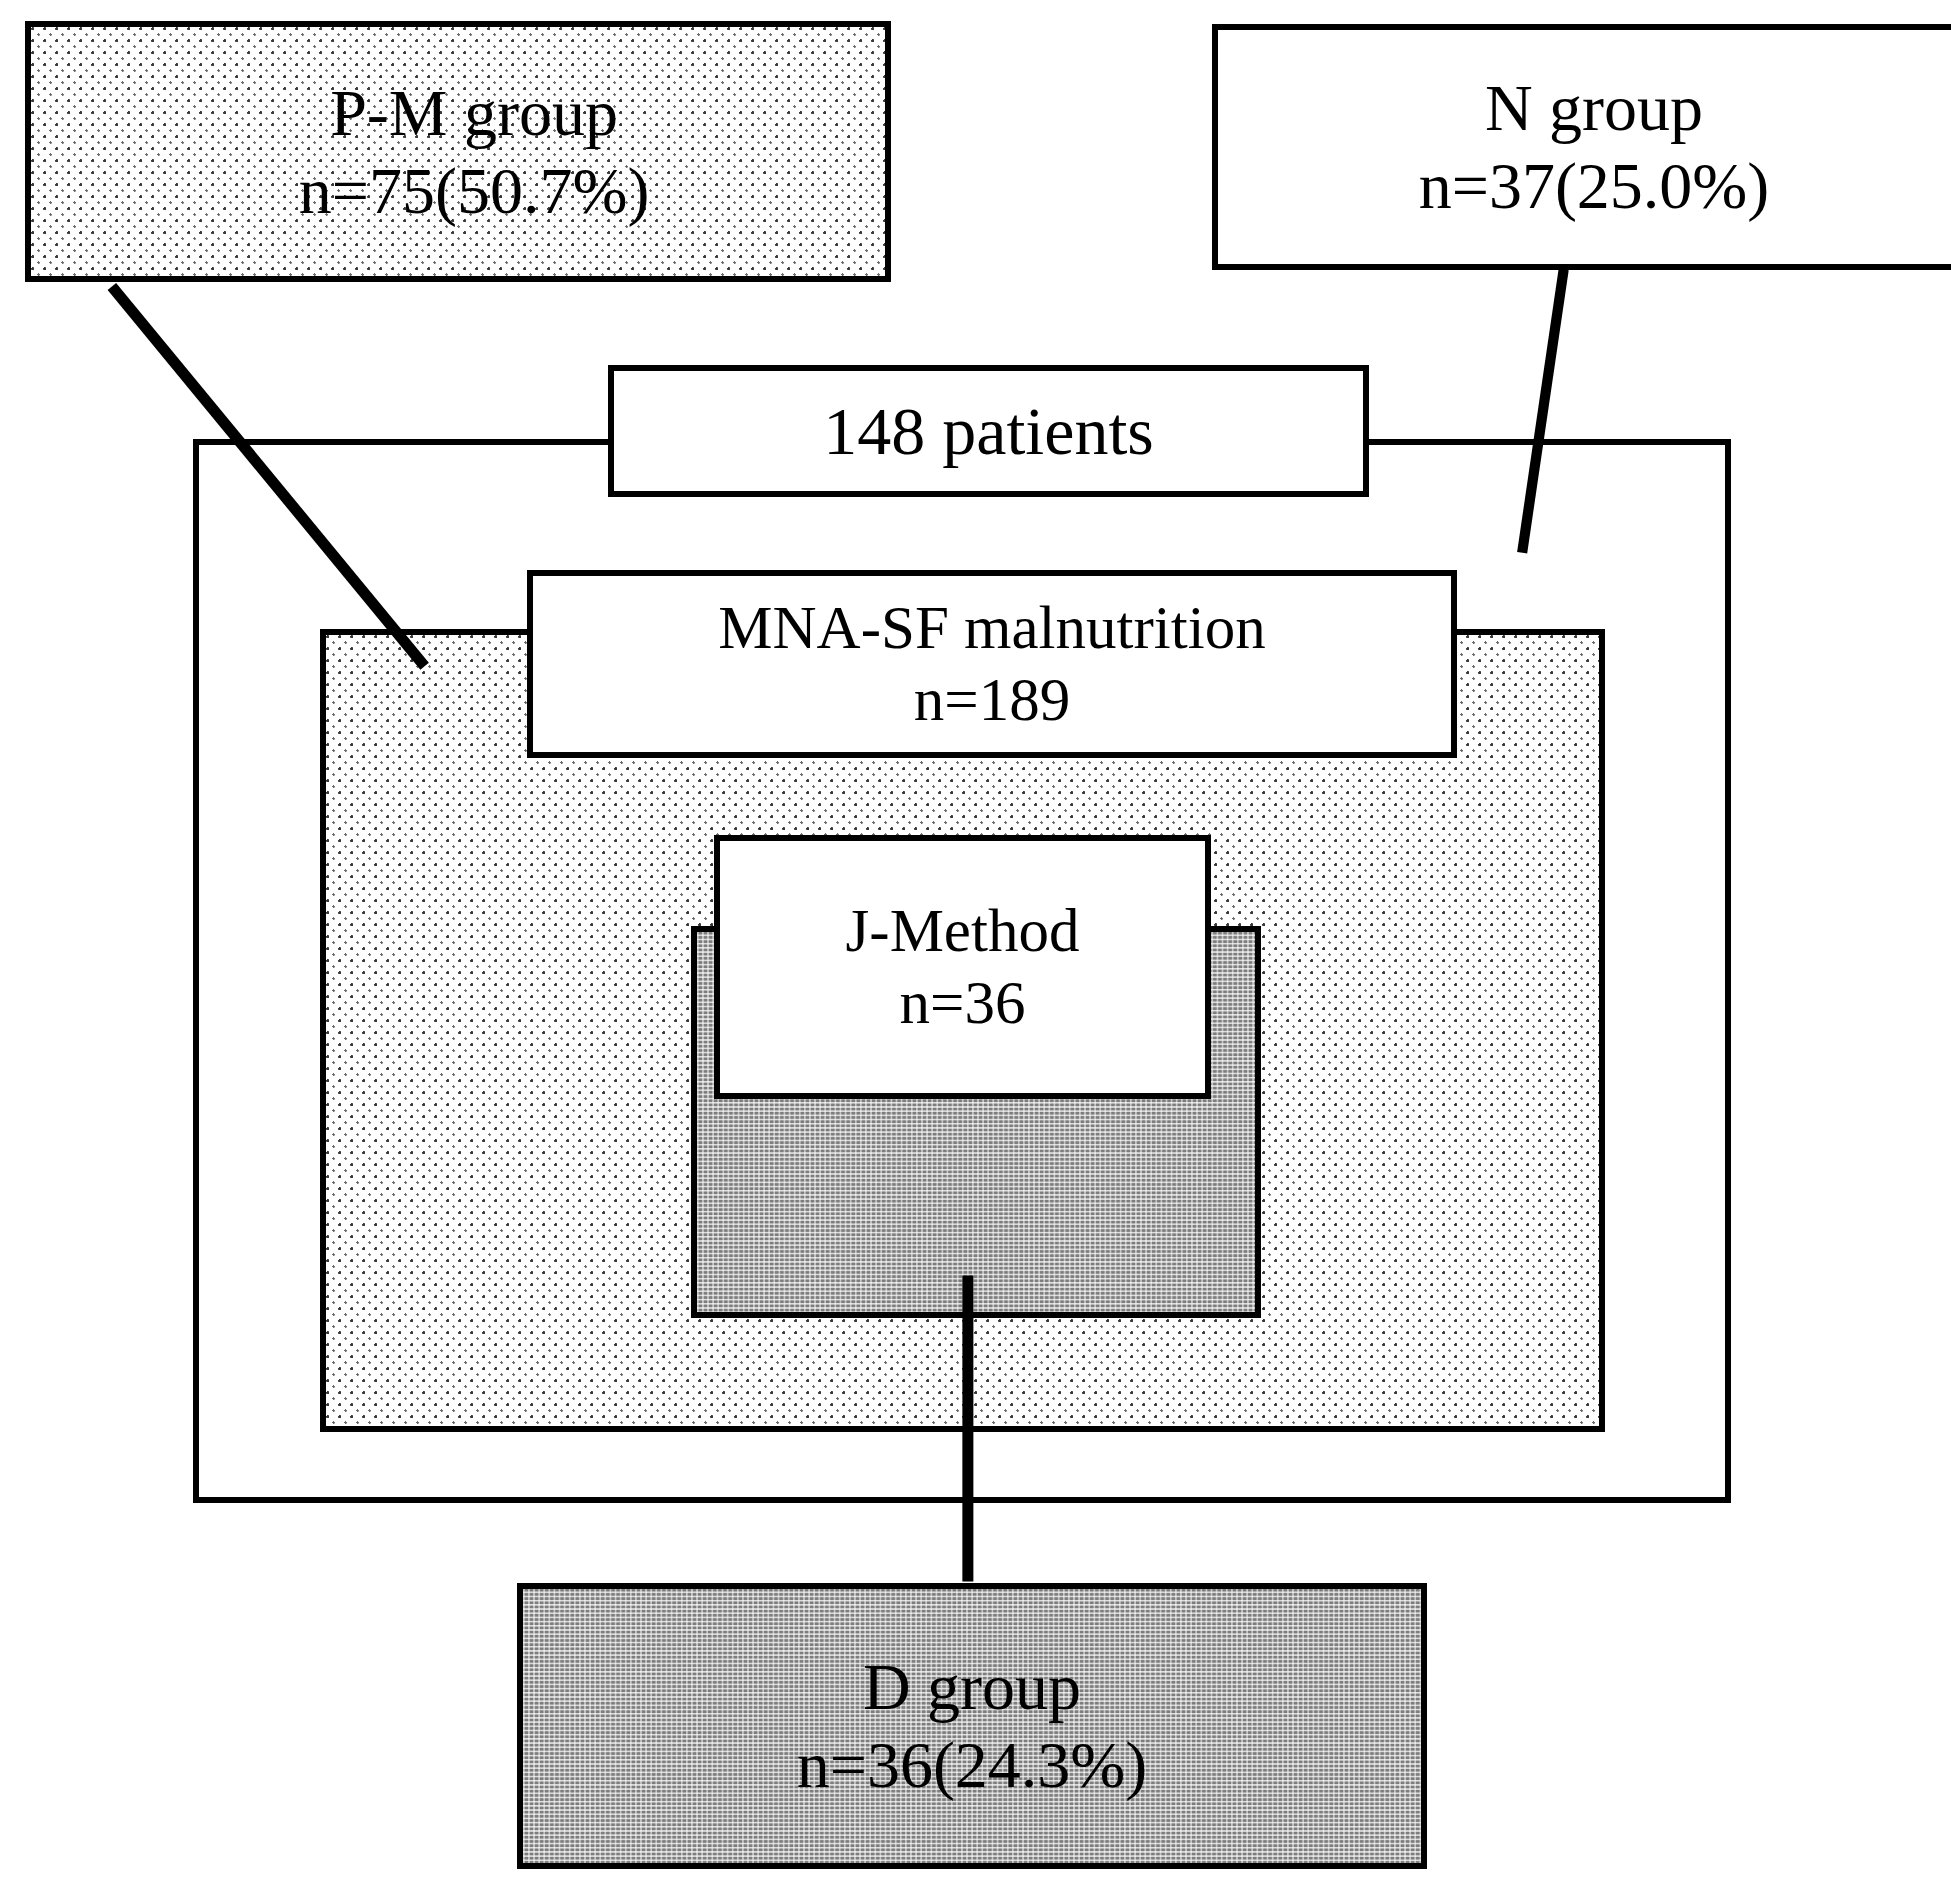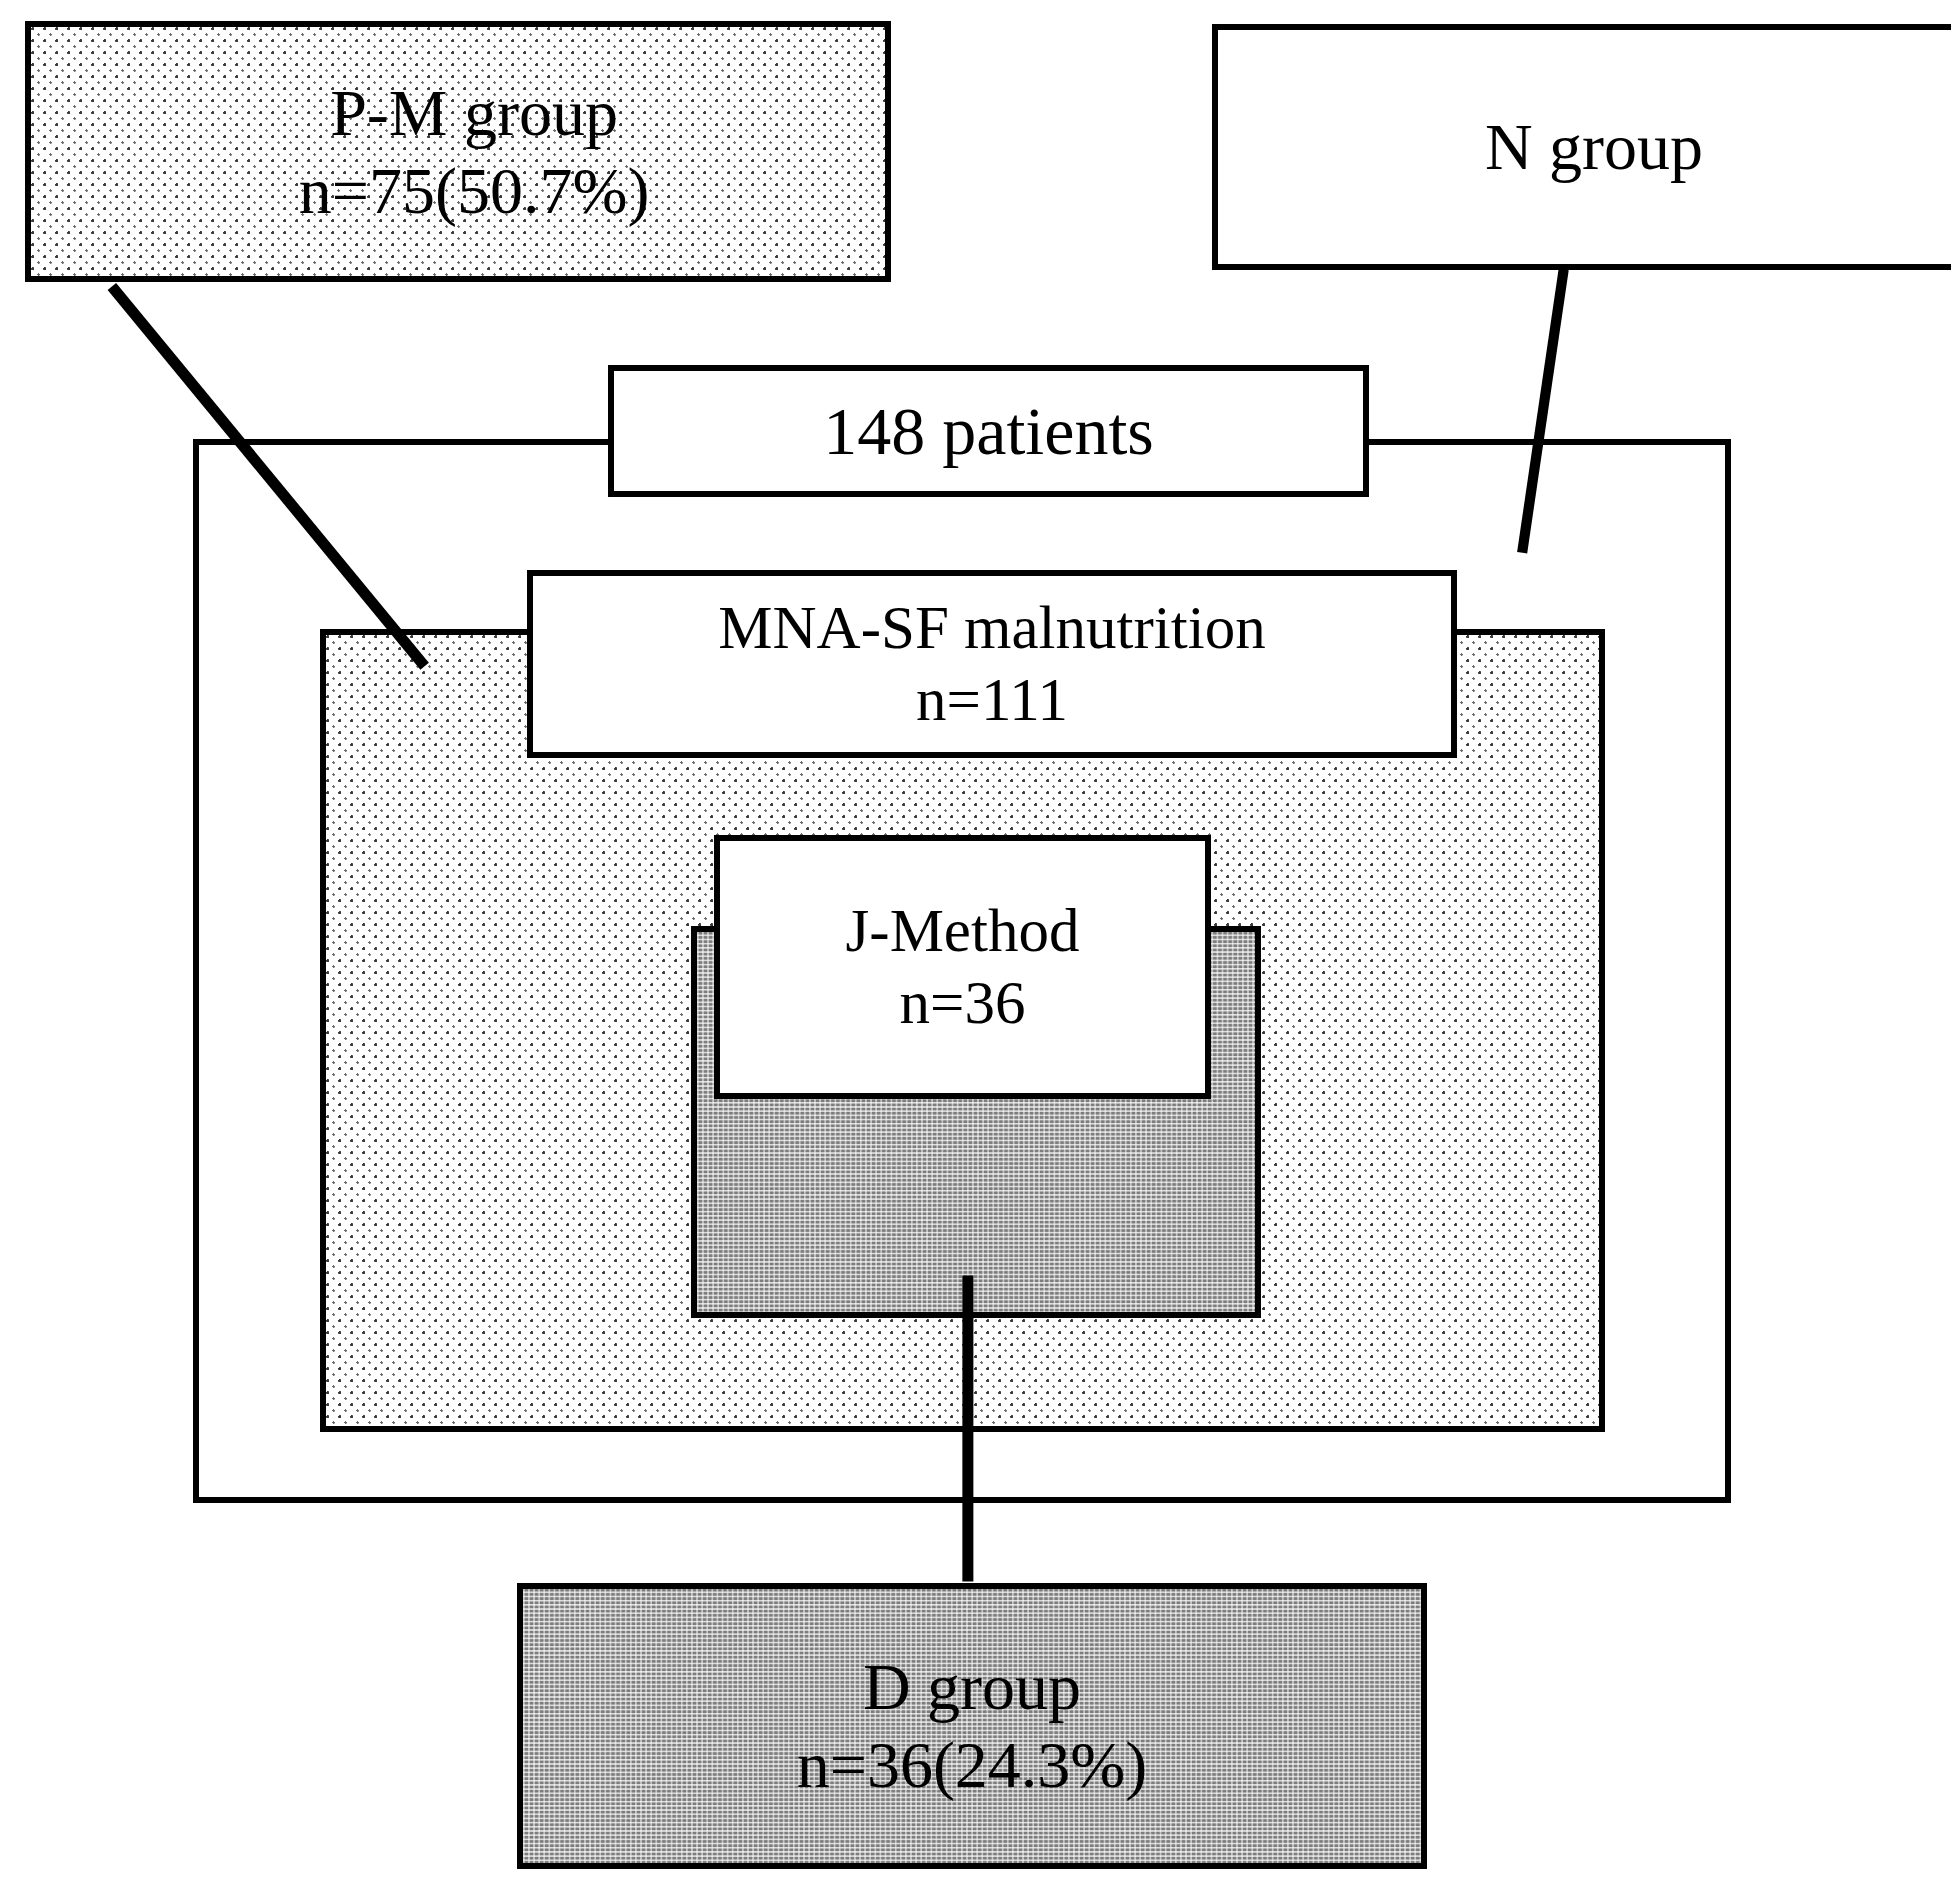--- a/index.html
+++ b/index.html
@@ -100,29 +100,30 @@
     <line x1="1142" y1="1505" x2="1142" y2="1866" stroke="#000000" stroke-width="13" stroke-linecap="butt"></line>
   </svg>
 
   <div class="box fill-light t-top" style="left:24.6px; top:21px; width:866px; height:261px;">
     <span class="line-txt">P-M group</span>
     <span class="line-txt">n=75(50.7%)</span>
   </div>
 
   <div class="box t-top" style="left:1212px; top:24px; width:764px; height:246px;">
     <span class="line-txt">N group</span>
+    <span class="line-txt">n=37(25.0%)</span>
   </div>
 
   <div class="box t-big" style="left:598px; top:365px; width:761px; height:132px;">
     <span class="line-txt">148 patients</span>
   </div>
 
   <div class="box t-mid" style="left:527px; top:570px; width:930px; height:188px;">
     <span class="line-txt">MNA-SF malnutrition</span>
-    <span class="line-txt">n=111</span>
+    <span class="line-txt">n=189</span>
   </div>
 
   <div class="box t-mid" style="left:714px; top:835px; width:497px; height:264px;">
     <span class="line-txt">J-Method</span>
     <span class="line-txt">n=36</span>
   </div>
 
   <div class="box fill-dark t-top" style="left:517px; top:1583px; width:910px; height:286px;">
     <span class="line-txt">D group</span>
     <span class="line-txt">n=36(24.3%)</span>

